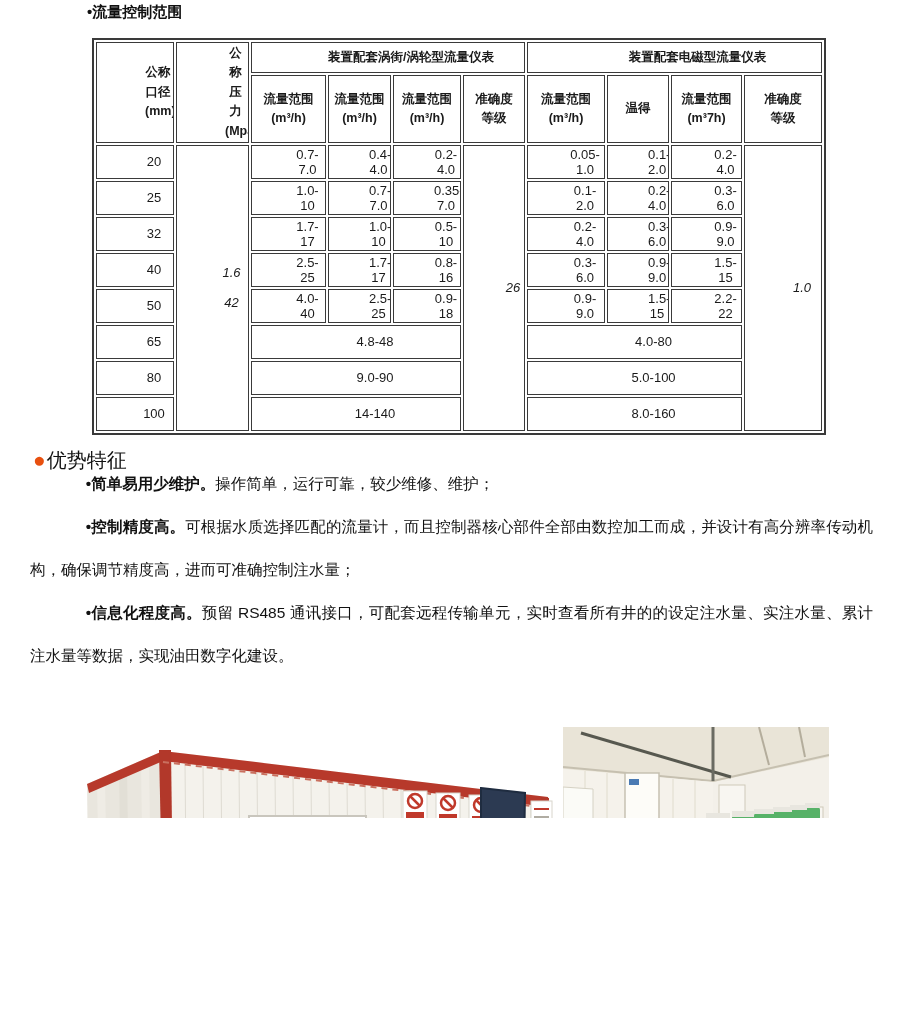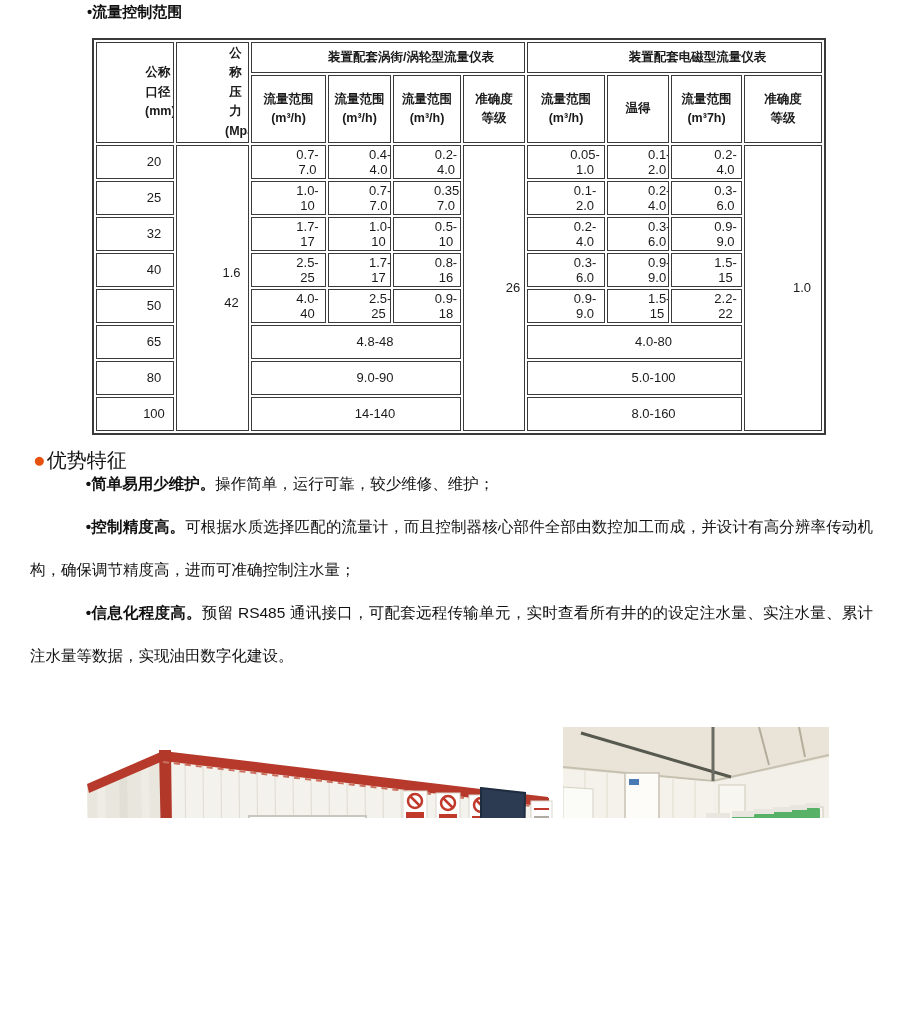--- a/index.html
+++ b/index.html
@@ -18,21 +18,21 @@
   }
   table.flow th, table.flow td{
     border:1px solid #3a3a3a;text-align:center;vertical-align:middle;
     padding:1px 2px;white-space:pre-line;overflow:hidden;
   }
   table.flow th{font-weight:bold;font-size:12.5px;line-height:1.55;}
   table.flow td{font-size:13px;font-weight:normal;}
   tr.hgroup th{height:26px;padding-left:48px;}
   tr.hsub th{height:62px;}
   tr.drow td{height:30px;padding-left:40px;}
-  td.tall{font-size:13px;}
+  td.tall{font-size:13px;font-style:italic;}
   
   .feat-head{position:absolute;left:33px;top:447px;font-size:20px;font-weight:normal;color:#111;}
   .feat-head .dot{color:#e8500f;font-size:21px;margin-right:1px;}
   .feat-body{
     position:absolute;left:30px;top:462px;width:843px;
     font-size:15.5px;line-height:43px;text-align:justify;color:#111;
   }
   .feat-body p{margin:0;text-indent:3.6em;}
   .feat-body .lead{font-weight:bold;}
   

